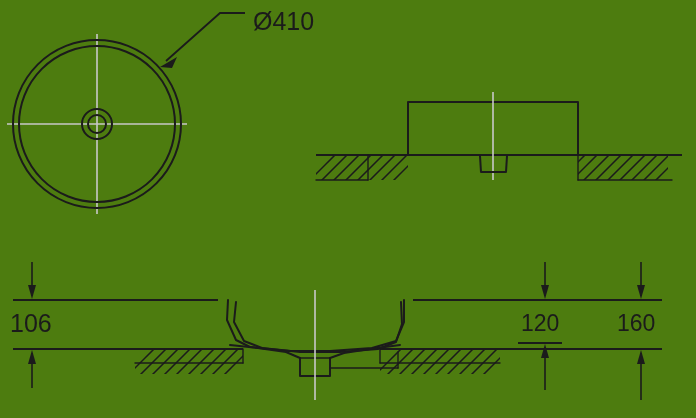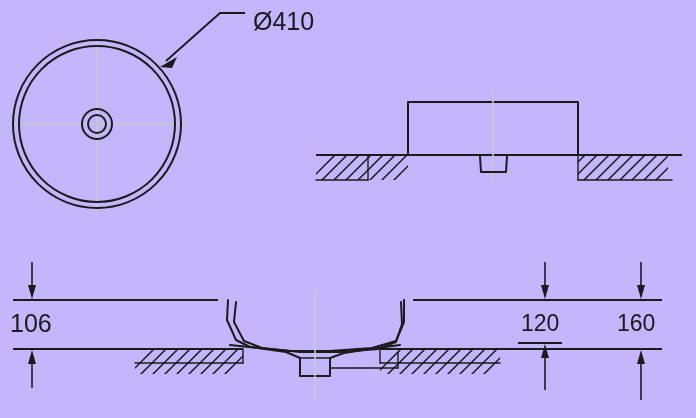--- a/index.html
+++ b/index.html
@@ -10,21 +10,21 @@
   body {
     width: 696px;
     height: 418px;
     font-family: "Liberation Sans", sans-serif;
     overflow: hidden;
   }
   #drawing-root {
     position: relative;
     width: 696px;
     height: 418px;
-    background: #c4b5fd;
+    background: #4d7c0f;
   }
   svg.sheet {
     position: absolute;
     top: 0;
     left: 0;
     width: 696px;
     height: 418px;
     display: block;
   }
   .obj {

